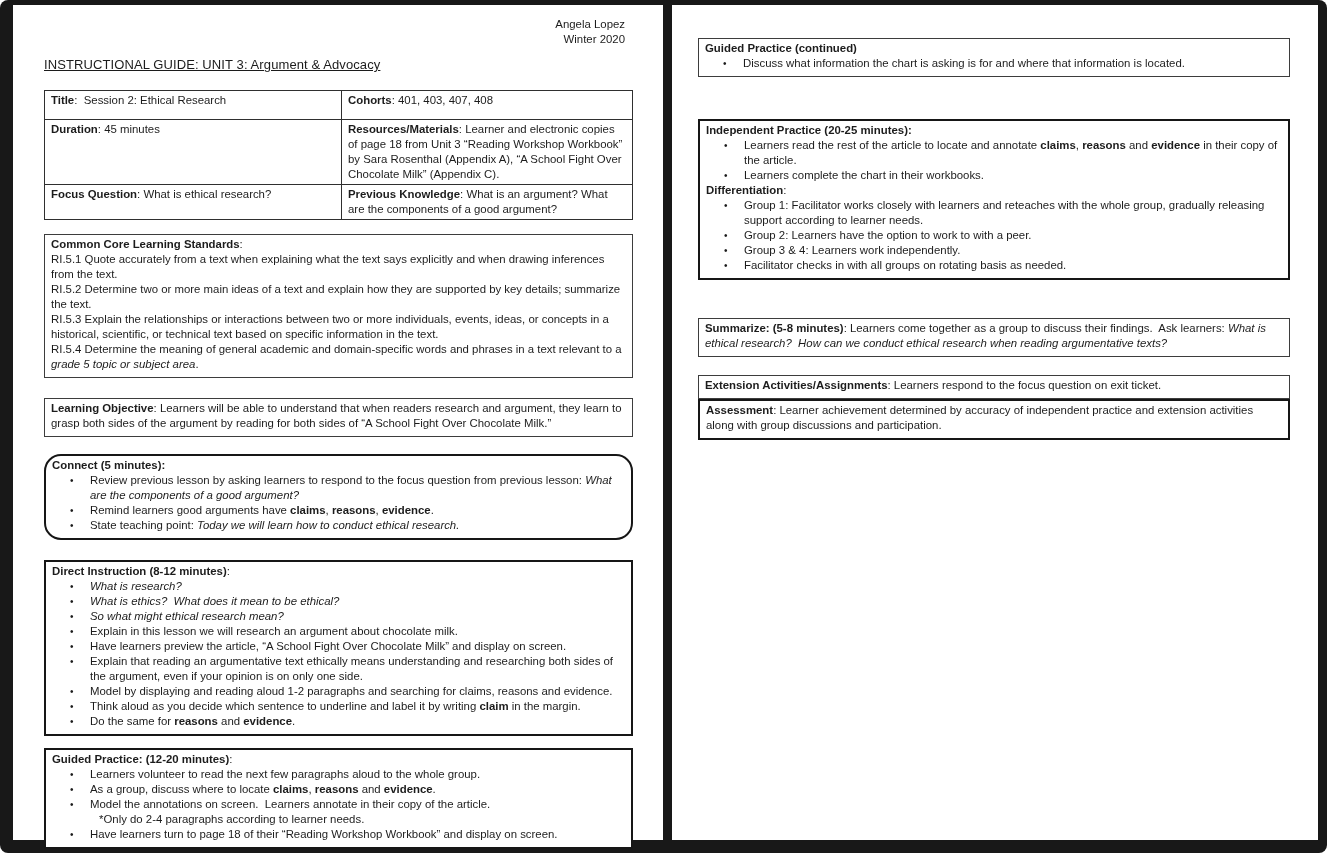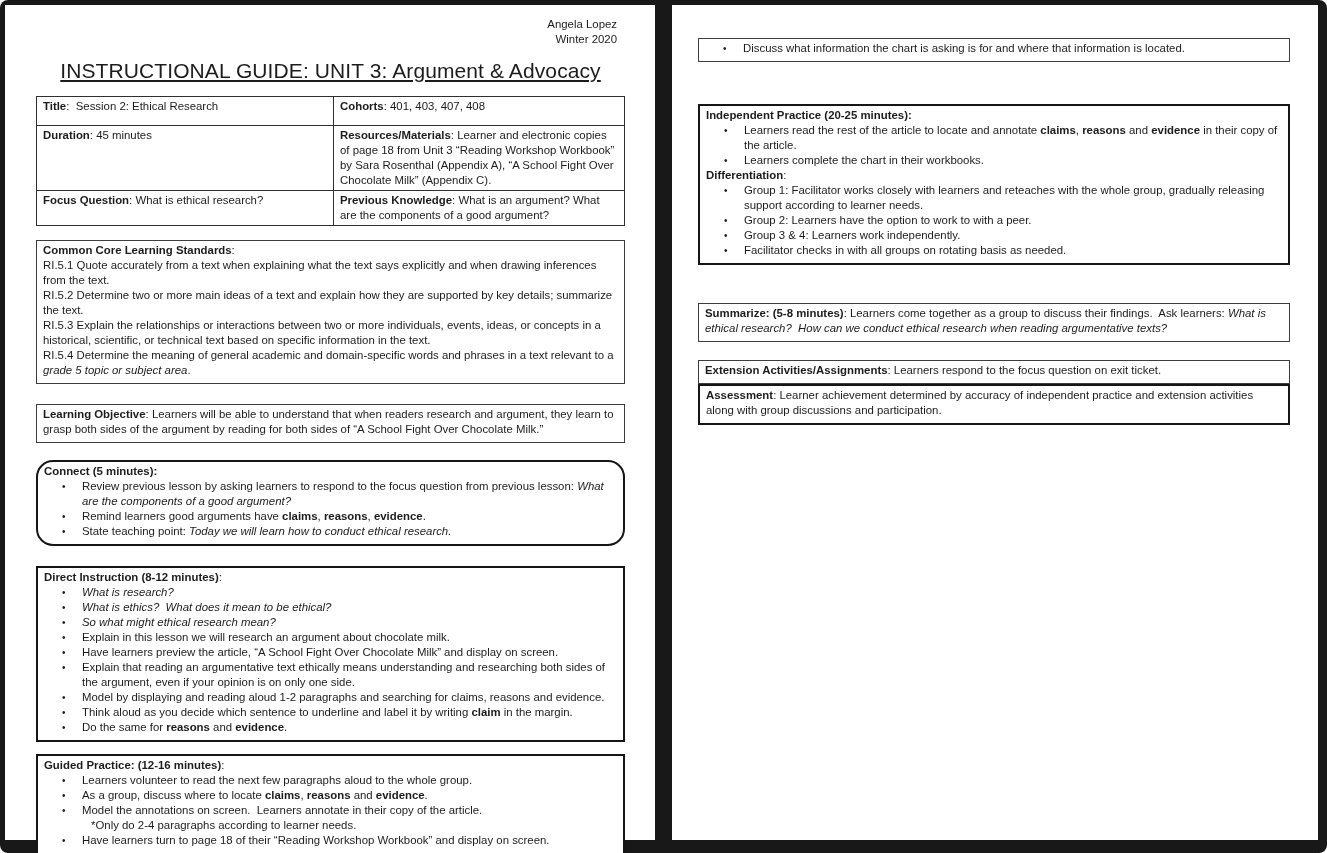--- a/index.html
+++ b/index.html
@@ -7,26 +7,26 @@
   body { font-family: "Liberation Sans", "DejaVu Sans", sans-serif; color: #1c1c1c; }
 
   .frame {
     position: absolute; left: 0; top: 0; width: 1327px; height: 853px;
     background: #181818; border-radius: 8px; overflow: hidden;
   }
   .page {
     position: absolute; top: 5px; height: 835px; background: #ffffff;
     font-size: 11.4px; line-height: 15px;
   }
-  .page-left  { left: 5px;   width: 650px; padding: 12px 30px 1px 31px; }
+  .page-left  { left: 13px;   width: 650px; padding: 12px 30px 1px 31px; }
   .page-right { left: 672px; width: 646px; padding: 33px 28px 0 26px; }
 
   .doc-header { text-align: right; padding-right: 8px; }
   .doc-title {
-    margin-top: 14px; text-align: center; font-size: 21px; line-height: 20px;
+    margin-top: 8px; font-size: 13px; line-height: 20px;
     text-decoration: underline; letter-spacing: 0.1px;
   }
 
   .info-table {
     margin-top: 15px; width: 100%; border-collapse: collapse;
     table-layout: fixed;
   }
   .info-table td {
     border: 1px solid #2f2f2f; vertical-align: top; padding: 2px 6px;
     white-space: pre-wrap;
@@ -121,33 +121,34 @@
           <div class="line li" data-name="bullet-item"><span class="bullet" data-name="bullet-icon">•</span><span class="i" data-name="text-run">What is ethics?  What does it mean to be ethical?</span></div>
           <div class="line li" data-name="bullet-item"><span class="bullet" data-name="bullet-icon">•</span><span class="i" data-name="text-run">So what might ethical research mean?</span></div>
           <div class="line li" data-name="bullet-item"><span class="bullet" data-name="bullet-icon">•</span><span class="" data-name="text-run">Explain in this lesson we will research an argument about chocolate milk.</span></div>
           <div class="line li" data-name="bullet-item"><span class="bullet" data-name="bullet-icon">•</span><span class="" data-name="text-run">Have learners preview the article, “A School Fight Over Chocolate Milk” and display on screen.</span></div>
           <div class="line li" data-name="bullet-item"><span class="bullet" data-name="bullet-icon">•</span><span class="" data-name="text-run">Explain that reading an argumentative text ethically means understanding and researching both sides of the argument, even if your opinion is on only one side.</span></div>
           <div class="line li" data-name="bullet-item"><span class="bullet" data-name="bullet-icon">•</span><span class="" data-name="text-run">Model by displaying and reading aloud 1-2 paragraphs and searching for claims, reasons and evidence.</span></div>
           <div class="line li" data-name="bullet-item"><span class="bullet" data-name="bullet-icon">•</span><span class="" data-name="text-run">Think aloud as you decide which sentence to underline and label it by writing </span><span class="b " data-name="text-run">claim</span><span class="" data-name="text-run"> in the margin.</span></div>
           <div class="line li" data-name="bullet-item"><span class="bullet" data-name="bullet-icon">•</span><span class="" data-name="text-run">Do the same for </span><span class="b " data-name="text-run">reasons</span><span class="" data-name="text-run"> and </span><span class="b " data-name="text-run">evidence</span><span class="" data-name="text-run">.</span></div>
         </div>
         <div class="box" data-name="section-guided-practice">
-          <div class="line p" data-name="paragraph"><span class="b " data-name="text-run">Guided Practice: (12-16 minutes)</span><span class="" data-name="text-run">:</span></div>
+          <div class="line p" data-name="paragraph"><span class="b " data-name="text-run">Guided Practice: (12-20 minutes)</span><span class="" data-name="text-run">:</span></div>
           <div class="line li" data-name="bullet-item"><span class="bullet" data-name="bullet-icon">•</span><span class="" data-name="text-run">Learners volunteer to read the next few paragraphs aloud to the whole group.</span></div>
           <div class="line li" data-name="bullet-item"><span class="bullet" data-name="bullet-icon">•</span><span class="" data-name="text-run">As a group, discuss where to locate </span><span class="b " data-name="text-run">claims</span><span class="" data-name="text-run">, </span><span class="b " data-name="text-run">reasons</span><span class="" data-name="text-run"> and </span><span class="b " data-name="text-run">evidence</span><span class="" data-name="text-run">.</span></div>
           <div class="line li" data-name="bullet-item"><span class="bullet" data-name="bullet-icon">•</span><span class="" data-name="text-run">Model the annotations on screen.  Learners annotate in their copy of the article.</span></div>
           <div class="line note" data-name="footnote-line"><span class="" data-name="text-run">*Only do 2-4 paragraphs according to learner needs.</span></div>
           <div class="line li" data-name="bullet-item"><span class="bullet" data-name="bullet-icon">•</span><span class="" data-name="text-run">Have learners turn to page 18 of their “Reading Workshop Workbook” and display on screen.</span></div>
         </div>
       </div>
   </div>
 
   <div class="page page-right" data-name="page-right">
     <div class="boxes" data-name="right-sections">
         <div class="box" data-name="section-guided-practice-continued">
+          <div class="line p" data-name="paragraph"><span class="b " data-name="text-run">Guided Practice (continued)</span></div>
           <div class="line li" data-name="bullet-item"><span class="bullet" data-name="bullet-icon">•</span><span class="" data-name="text-run">Discuss what information the chart is asking is for and where that information is located.</span></div>
         </div>
         <div class="box" data-name="section-independent-practice">
           <div class="line p" data-name="paragraph"><span class="b " data-name="text-run">Independent Practice (20-25 minutes):</span></div>
           <div class="line li" data-name="bullet-item"><span class="bullet" data-name="bullet-icon">•</span><span class="" data-name="text-run">Learners read the rest of the article to locate and annotate </span><span class="b " data-name="text-run">claims</span><span class="" data-name="text-run">, </span><span class="b " data-name="text-run">reasons</span><span class="" data-name="text-run"> and </span><span class="b " data-name="text-run">evidence</span><span class="" data-name="text-run"> in their copy of the article.</span></div>
           <div class="line li" data-name="bullet-item"><span class="bullet" data-name="bullet-icon">•</span><span class="" data-name="text-run">Learners complete the chart in their workbooks.</span></div>
           <div class="line p" data-name="paragraph"><span class="b " data-name="text-run">Differentiation</span><span class="" data-name="text-run">:</span></div>
           <div class="line li" data-name="bullet-item"><span class="bullet" data-name="bullet-icon">•</span><span class="" data-name="text-run">Group 1: Facilitator works closely with learners and reteaches with the whole group, gradually releasing support according to learner needs.</span></div>
           <div class="line li" data-name="bullet-item"><span class="bullet" data-name="bullet-icon">•</span><span class="" data-name="text-run">Group 2: Learners have the option to work to with a peer.</span></div>
           <div class="line li" data-name="bullet-item"><span class="bullet" data-name="bullet-icon">•</span><span class="" data-name="text-run">Group 3 &amp; 4: Learners work independently.</span></div>

